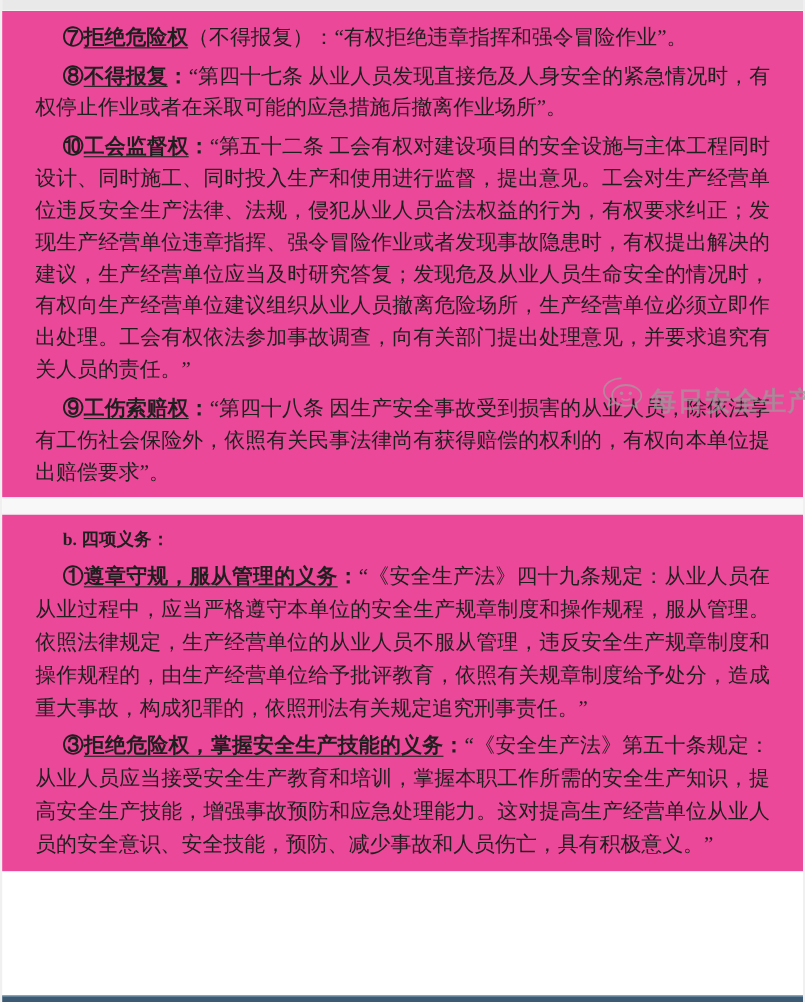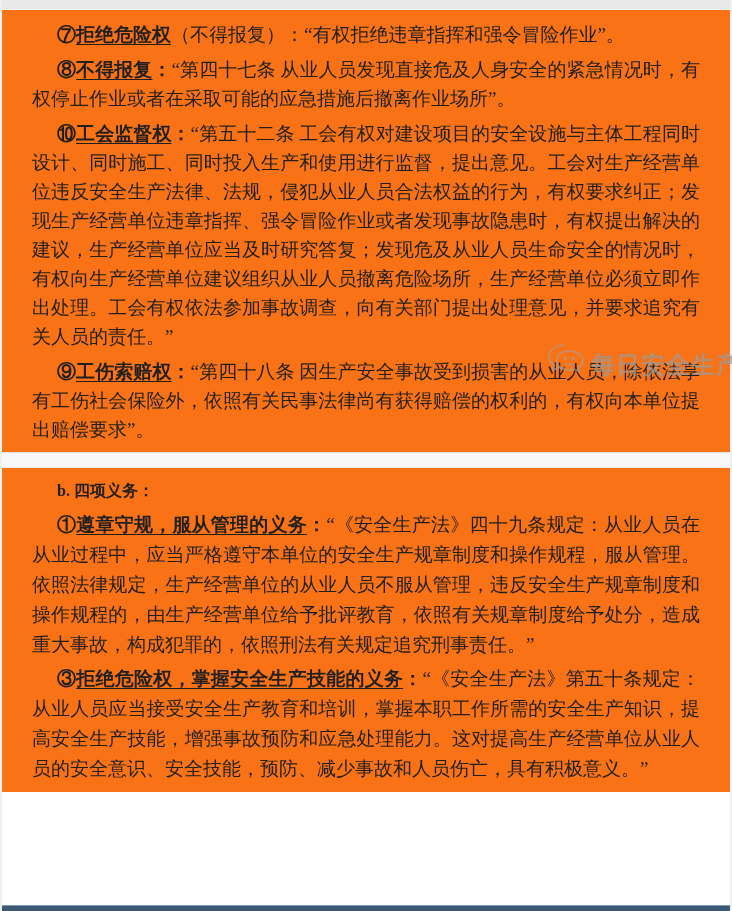--- a/index.html
+++ b/index.html
@@ -13,21 +13,21 @@
   .page{
     position:absolute;inset:0;
     border-left:2px solid #f0f0f0;
     border-right:2px solid #f0f0f0;
     box-sizing:border-box;
   }
   .top-strip{
     height:9px;background:#e9e9e9;border-bottom:1px solid #f3f3f3;
   }
   .doc-block{
-    background:#f97316;
+    background:#ec4899;
     color:#1f1f1f;
     padding:8px 30px 8px 30px;
   }
   .doc-block.rights p{
     margin:6px 0 0 0;
     font-size:19px;
     line-height:29px;
     text-align:justify;
     text-indent:25px;
   }

